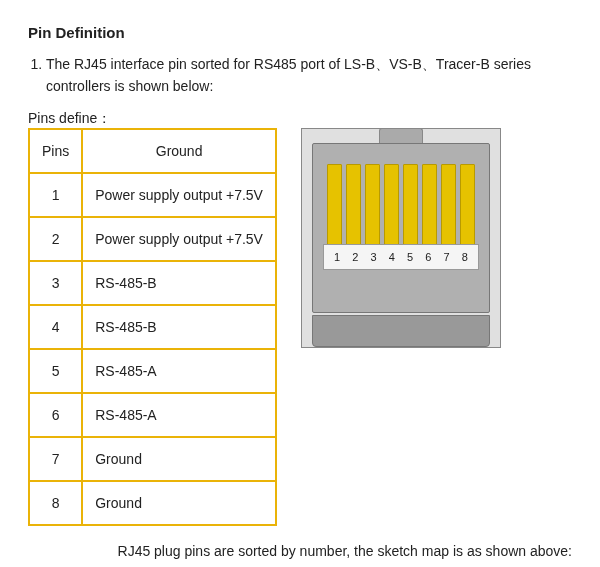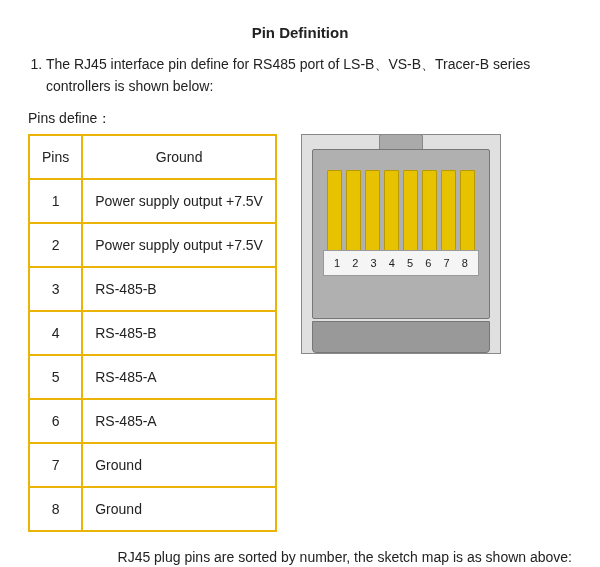--- a/index.html
+++ b/index.html
@@ -9,31 +9,29 @@
       color: #222;
       background: #fff;
       padding: 24px 28px;
       width: 600px;
       min-height: 567px;
     }
     h2 {
       font-size: 15px;
       font-weight: bold;
       margin-bottom: 12px;
-      text-align: center;
     }
     .intro {
       margin-bottom: 12px;
       line-height: 1.6;
     }
     .intro ol {
       padding-left: 18px;
     }
     .pins-label {
-      margin-bottom: 6px;
       font-size: 14px;
     }
     .content-row {
       display: flex;
       align-items: flex-start;
       gap: 24px;
       margin-bottom: 14px;
     }
     table {
       border-collapse: collapse;
@@ -139,21 +137,21 @@
       text-align: right;
     }
   </style>
 </head>
 <body>
 
 <h2>Pin Definition</h2>
 
 <div class="intro">
   <ol>
-    <li>The RJ45 interface pin define for RS485 port of LS-B、VS-B、Tracer-B series controllers is shown below:</li>
+    <li>The RJ45 interface pin sorted for RS485 port of LS-B、VS-B、Tracer-B series controllers is shown below:</li>
   </ol>
 </div>
 
 <div class="pins-label">Pins define：</div>
 
 <div class="content-row">
   <table>
     <thead>
       <tr>
         <th>Pins</th>

